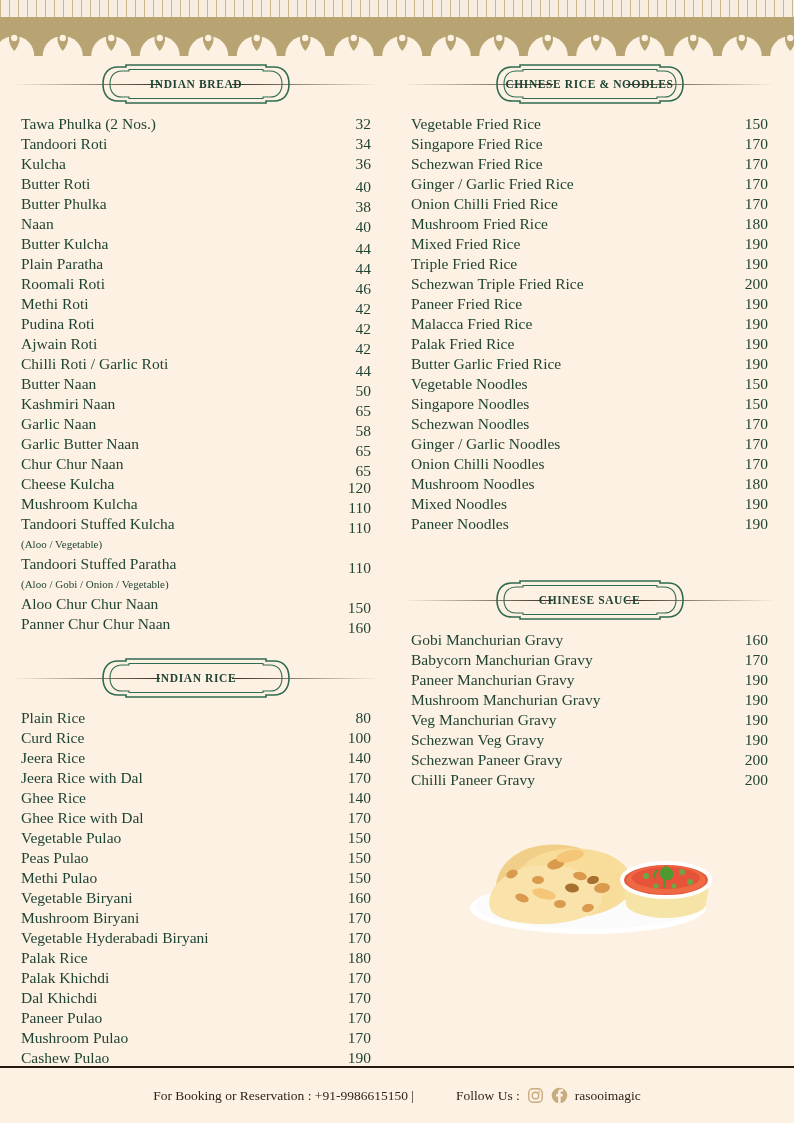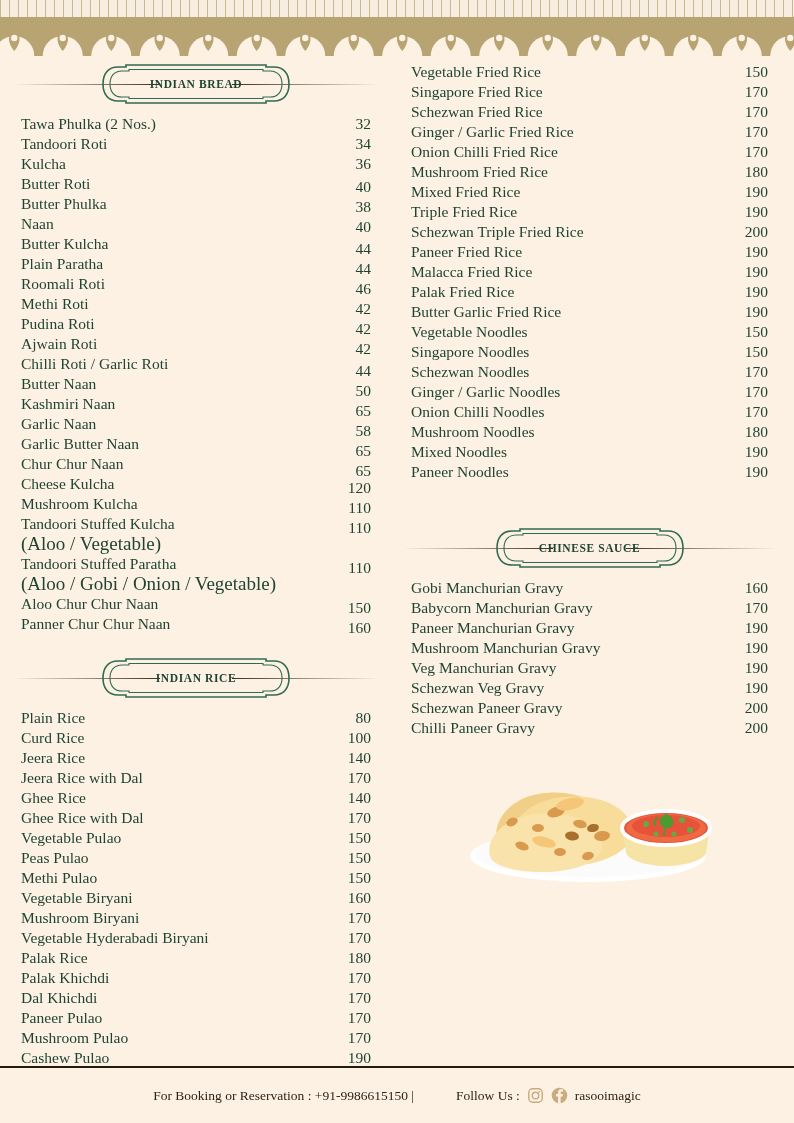--- a/index.html
+++ b/index.html
@@ -130,21 +130,21 @@
     align-items: flex-start;
     justify-content: space-between;
     line-height: 20px;
   }
   .item-name {
     font-size: 15.5px;
     color: #1f4434;
     white-space: nowrap;
   }
   .item-sub {
-    font-size: 19px;
+    font-size: 11px;
     color: #1f4434;
     line-height: 20px;
     white-space: nowrap;
   }
   .item-price {
     font-size: 15.5px;
     color: #1f4434;
     text-align: right;
     min-width: 34px;
     flex: none;
@@ -560,20 +560,31 @@
               <div class="item-price">190</div>
             </li>
           </ul>
       </div>
 
     </div>
 
     <div class="col col-right">
 
       <div class="section-block">
+        <div class="section-head">
+          <span class="head-rule left"></span>
+          <span class="head-rule right"></span>
+          <div class="cartouche">
+            <svg width="196" height="40" viewBox="0 0 196 40">
+              <path d="M20 3 H28 V1 H168 V3 H176 C186 3 191 10 191 20 C191 30 186 37 176 37 H168 V39 H28 V37 H20 C10 37 5 30 5 20 C5 10 10 3 20 3 Z" fill="none" stroke="#2f6b51" stroke-width="1.6"></path>
+              <path d="M24 7 H31 V5.5 H165 V7 H172 C180 7 184 12.5 184 20 C184 27.5 180 33 172 33 H165 V34.5 H31 V33 H24 C16 33 12 27.5 12 20 C12 12.5 16 7 24 7 Z" fill="none" stroke="#2f6b51" stroke-width="1.1"></path>
+            </svg>
+            <span class="label">CHINESE RICE &amp; NOODLES</span>
+          </div>
+        </div>
         <ul class="menu-list">
             <li class="menu-item">
               <div>
                 <div class="item-name">Vegetable Fried Rice</div>
               </div>
               <div class="item-price">150</div>
             </li>
             <li class="menu-item">
               <div>
                 <div class="item-name">Singapore Fried Rice</div>

